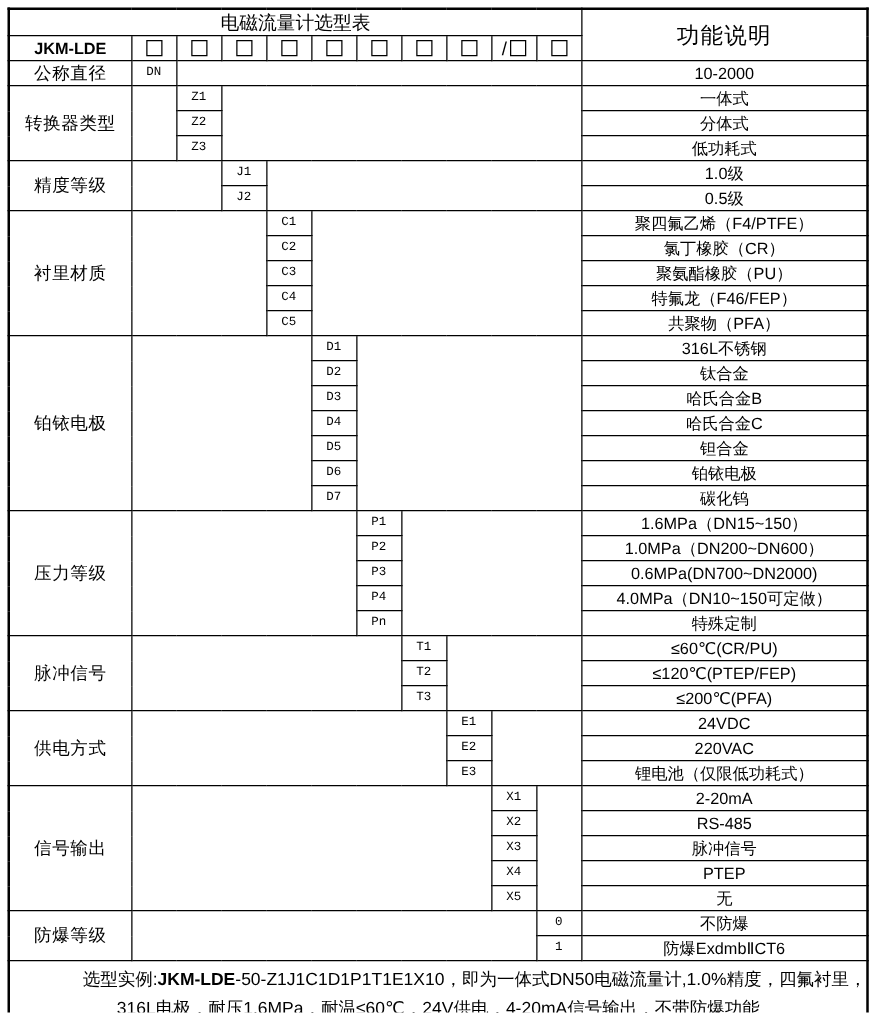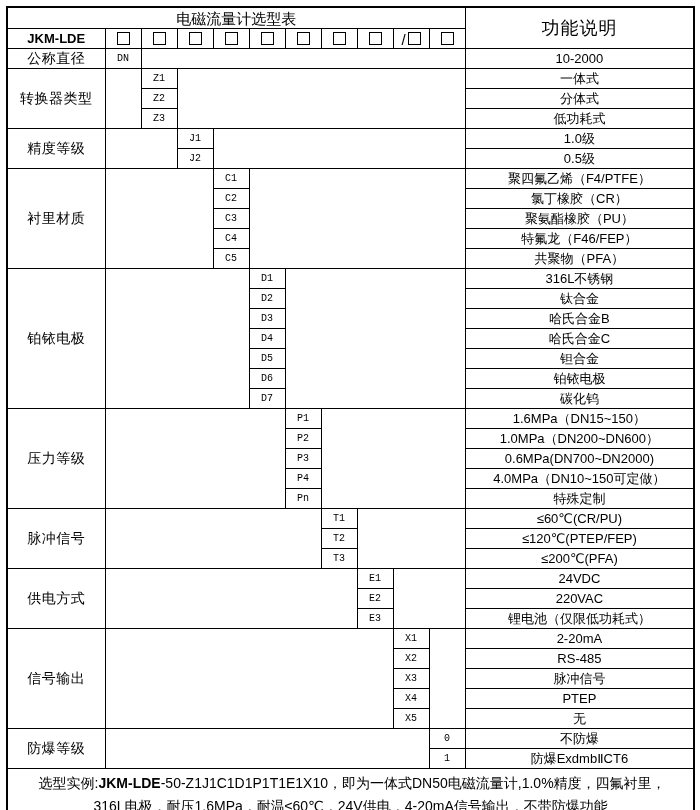--- a/index.html
+++ b/index.html
@@ -27,21 +27,21 @@
   td.code{font-family:Liberation Mono, monospace;font-size:10px;}
   td.desc{font-size:13px;margin-top:40px;}
   td.blank{background:#fff;}
   .checkbox{
     display:inline-block;width:11px;height:11px;
     border:1.5px solid #000;vertical-align:middle;background:#fff;
     margin-top:-2px;
   }
   .slash{font-size:15px;margin-right:2px;vertical-align:middle;}
   td.example-cell{height:52px;font-size:14px;line-height:23px;white-space:normal;}
-  .ex-line1{text-align:center;padding-left:3px;}
+  .ex-line1{text-align:right;padding-left:3px;}
   .ex-line1 .bold{font-weight:bold;}
   .ex-line2{text-align:center;}
 </style>
 </head>
 <body>
 
 <div class="wrap">
   <table class="sel">
     <colgroup>
       <col style="width:98px">

